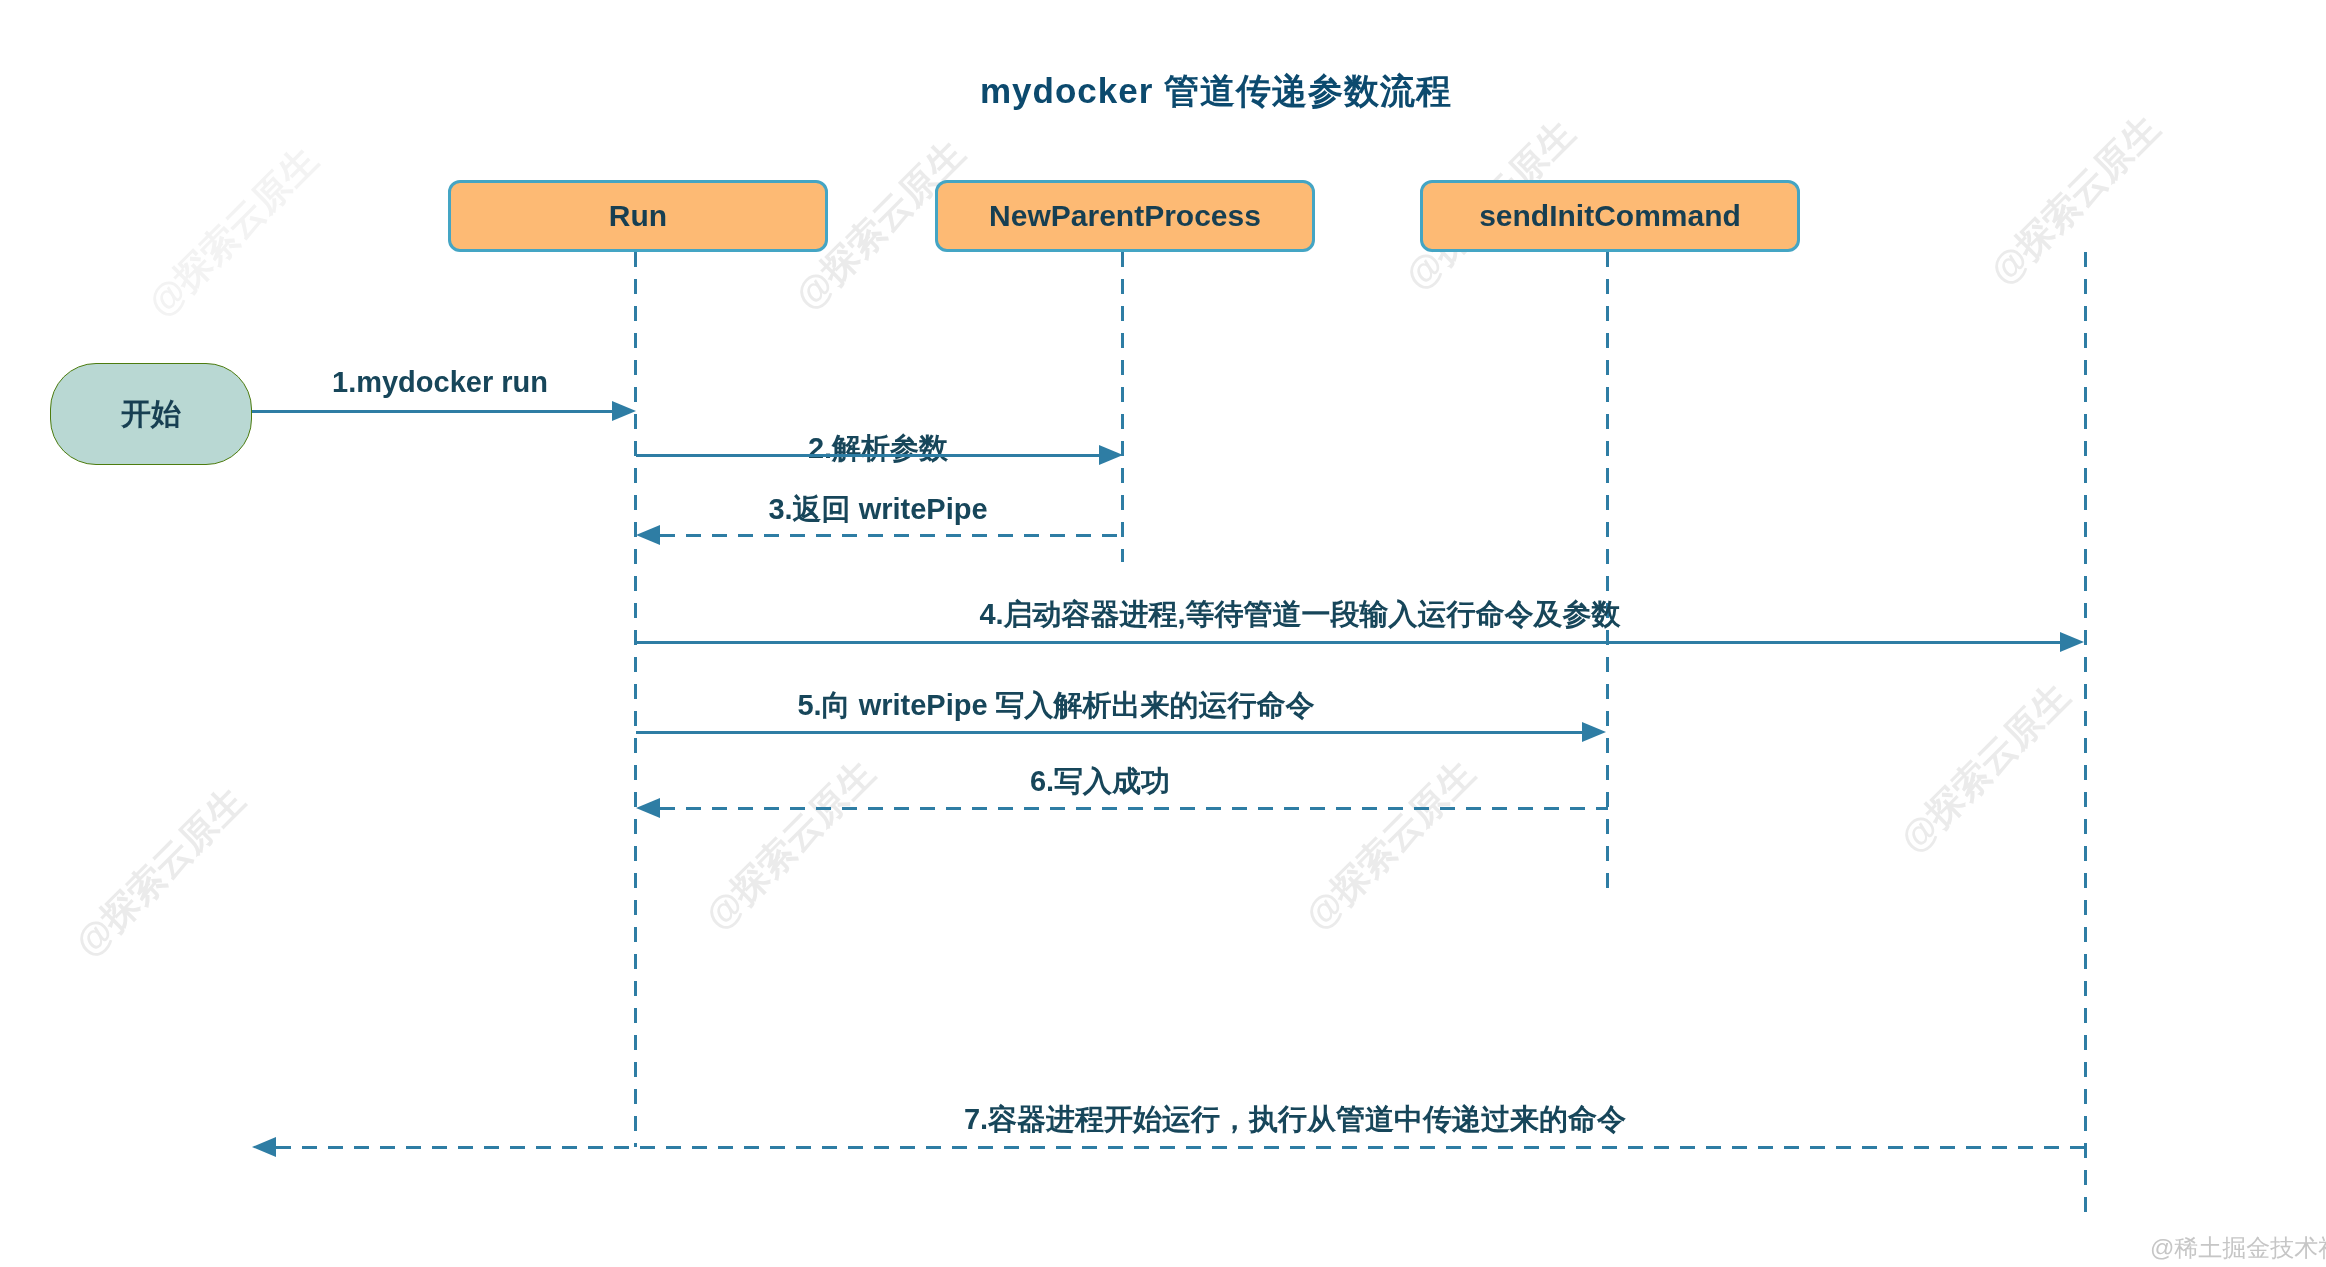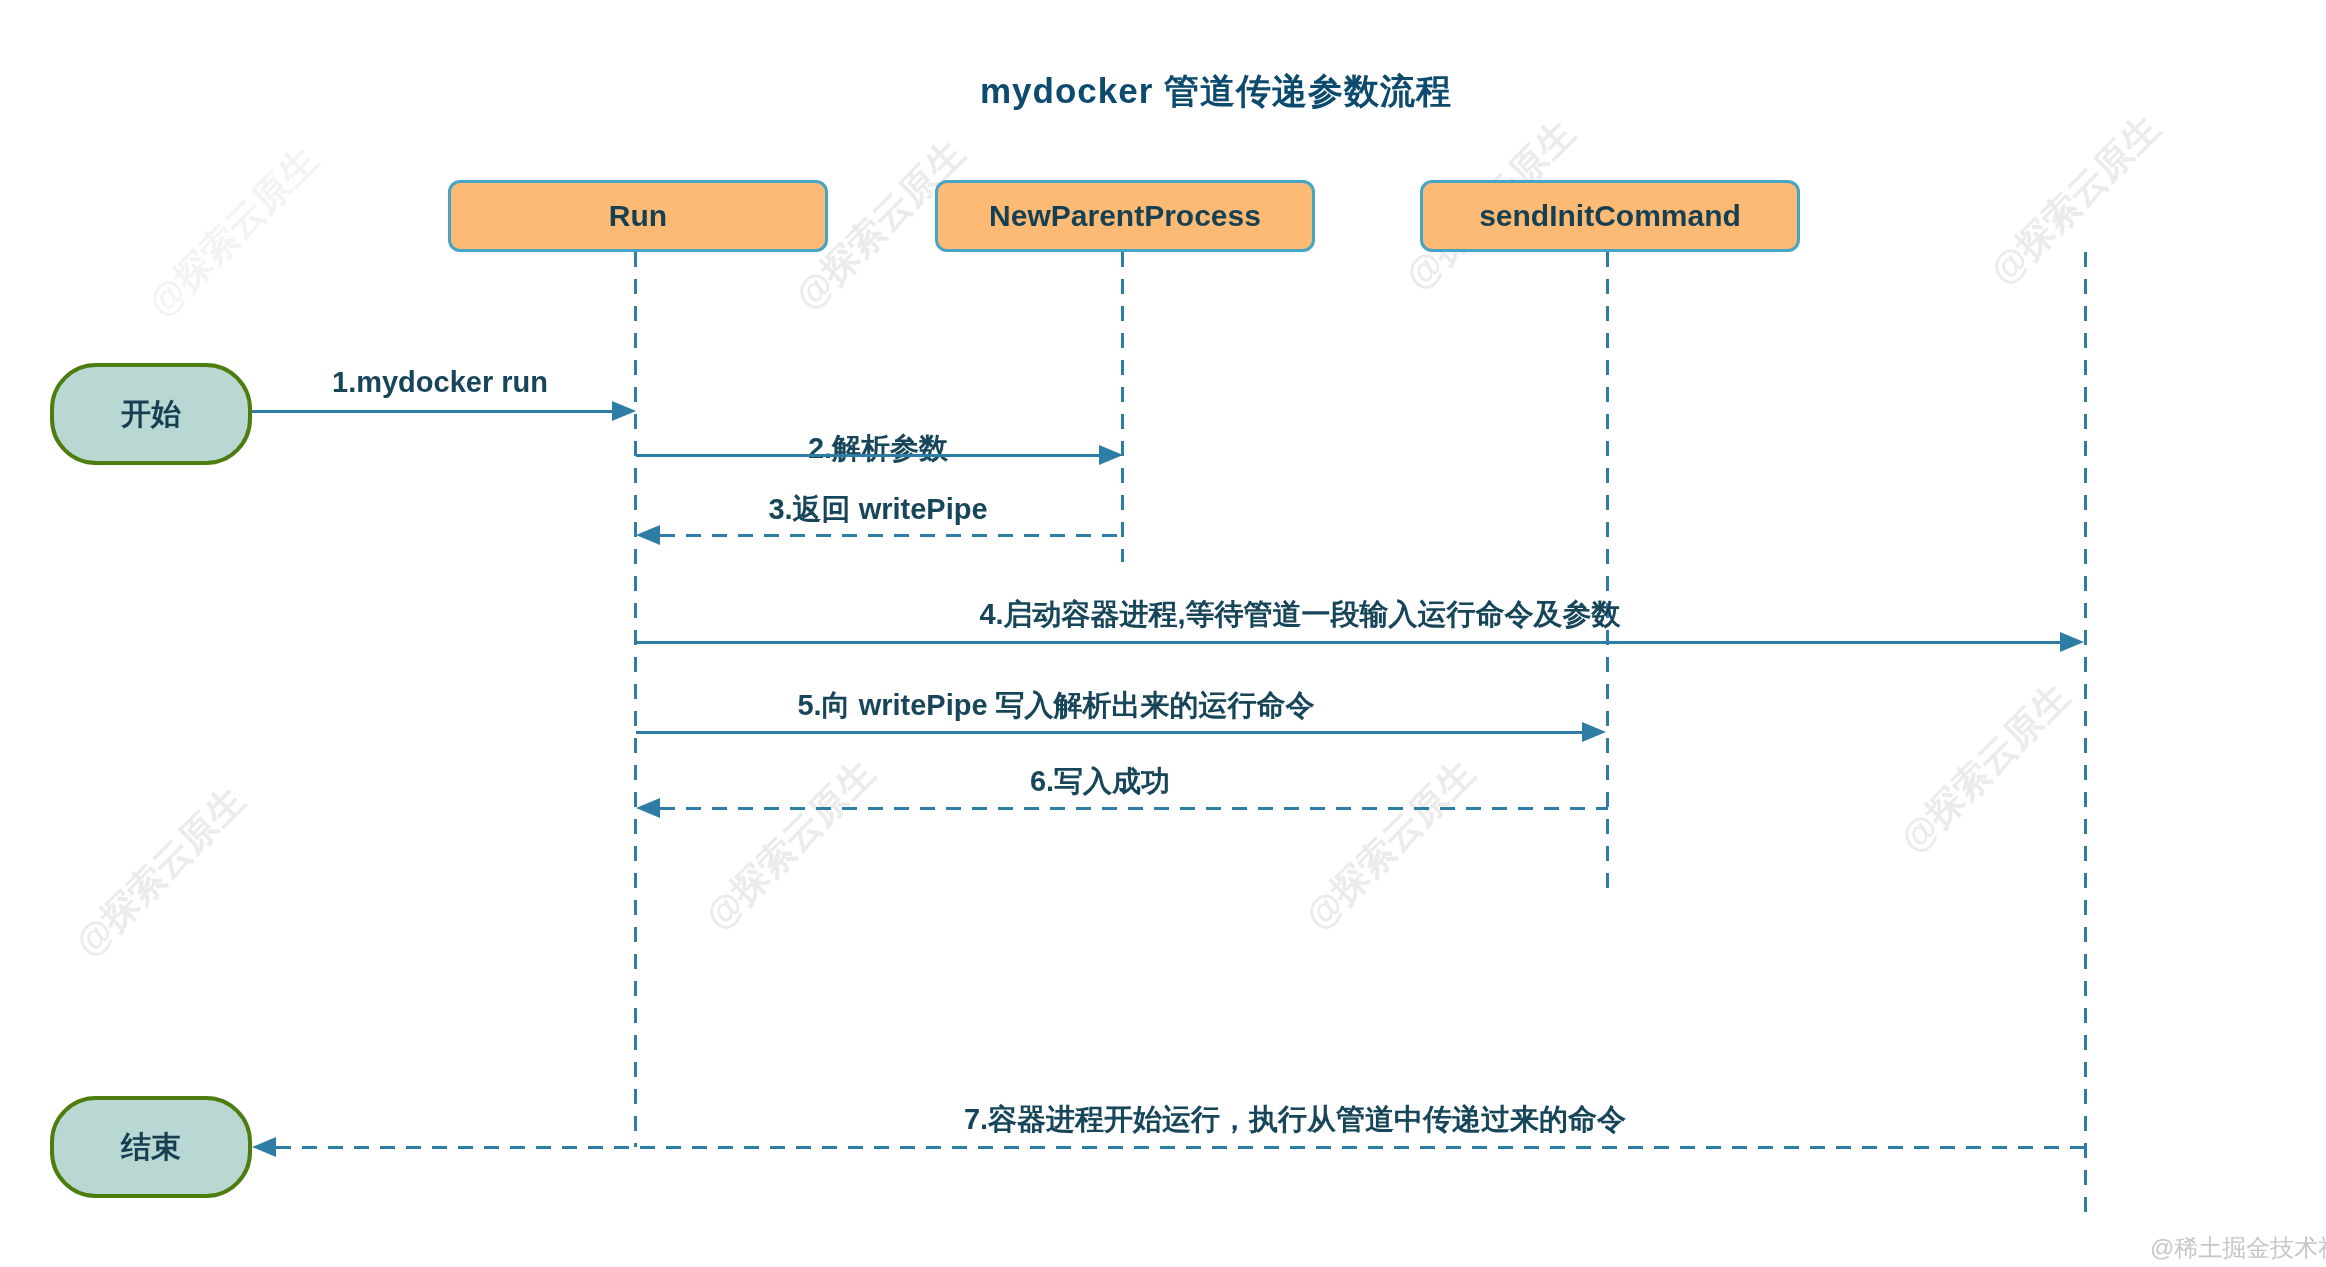--- a/index.html
+++ b/index.html
@@ -12,21 +12,21 @@
     font-size:35px;font-weight:bold;color:#0c4a6e;letter-spacing:1px;
   }
   .pbox{
     position:absolute;top:180px;width:380px;height:72px;box-sizing:border-box;
     background:#fdba74;border:3px solid #44a5c4;border-radius:12px;
     display:flex;align-items:center;justify-content:center;
     font-size:30px;font-weight:600;color:#173f52;
   }
   .pill{
     position:absolute;left:50px;width:202px;height:102px;box-sizing:border-box;
-    background:#b9d8d3;border:4px solid #4d7c0f;border-radius:46px;
+    background:#b9d8d3;border:1px solid #4d7c0f;border-radius:46px;
     display:flex;align-items:center;justify-content:center;
     font-size:30px;font-weight:600;color:#173f52;
   }
   .vdash{
     position:absolute;width:3px;
     background:repeating-linear-gradient(180deg,#2e7da4 0 15px,transparent 15px 27px);
   }
   .hline{position:absolute;height:3px;background:#2e7da4;}
   .hdash{
     position:absolute;height:3px;
@@ -84,23 +84,20 @@
   <div class="pbox" style="left:935px">
     <span>NewParentProcess</span>
   </div>
   <div class="pbox" style="left:1420px">
     <span>sendInitCommand</span>
   </div>
 
   <div class="pill" style="top:363px">
     <span>开始</span>
   </div>
-  <div class="pill" style="top:1096px">
-    <span>结束</span>
-  </div>
 
   <div class="msg-label" style="left:440px;top:366px">1.mydocker run</div>
   <div class="hline" style="left:252px;top:410px;width:362px"></div>
   <div class="arr-r" style="left:612px;top:401px"></div>
 
   <div class="msg-label" style="left:878px;top:429px">2.解析参数</div>
   <div class="hline" style="left:636px;top:454px;width:465px"></div>
   <div class="arr-r" style="left:1099px;top:445px"></div>
 
   <div class="msg-label" style="left:878px;top:490px">3.返回 writePipe</div>

